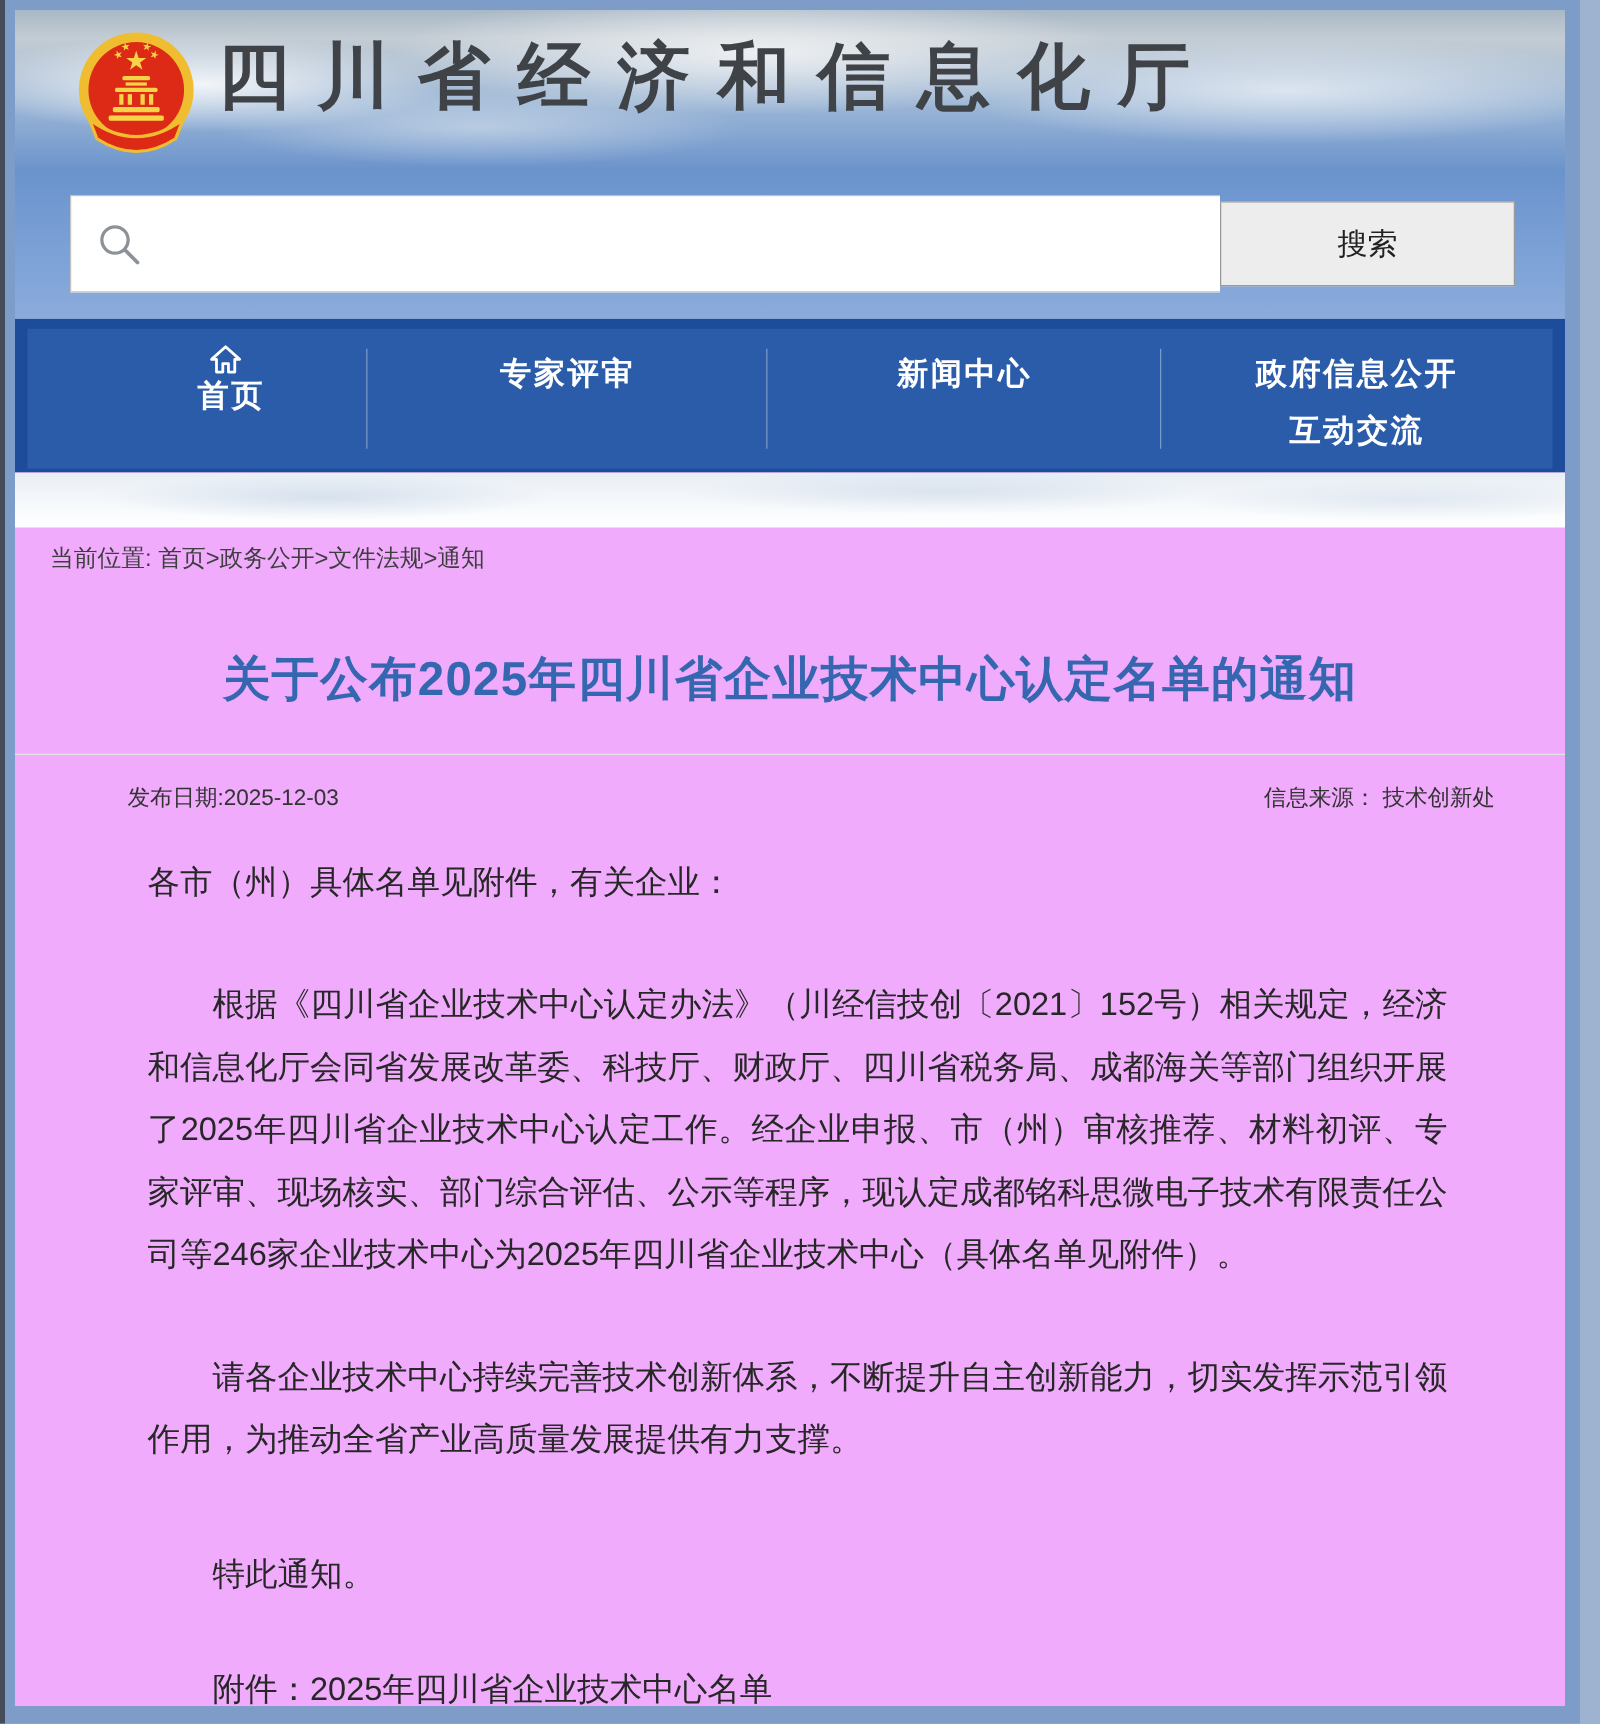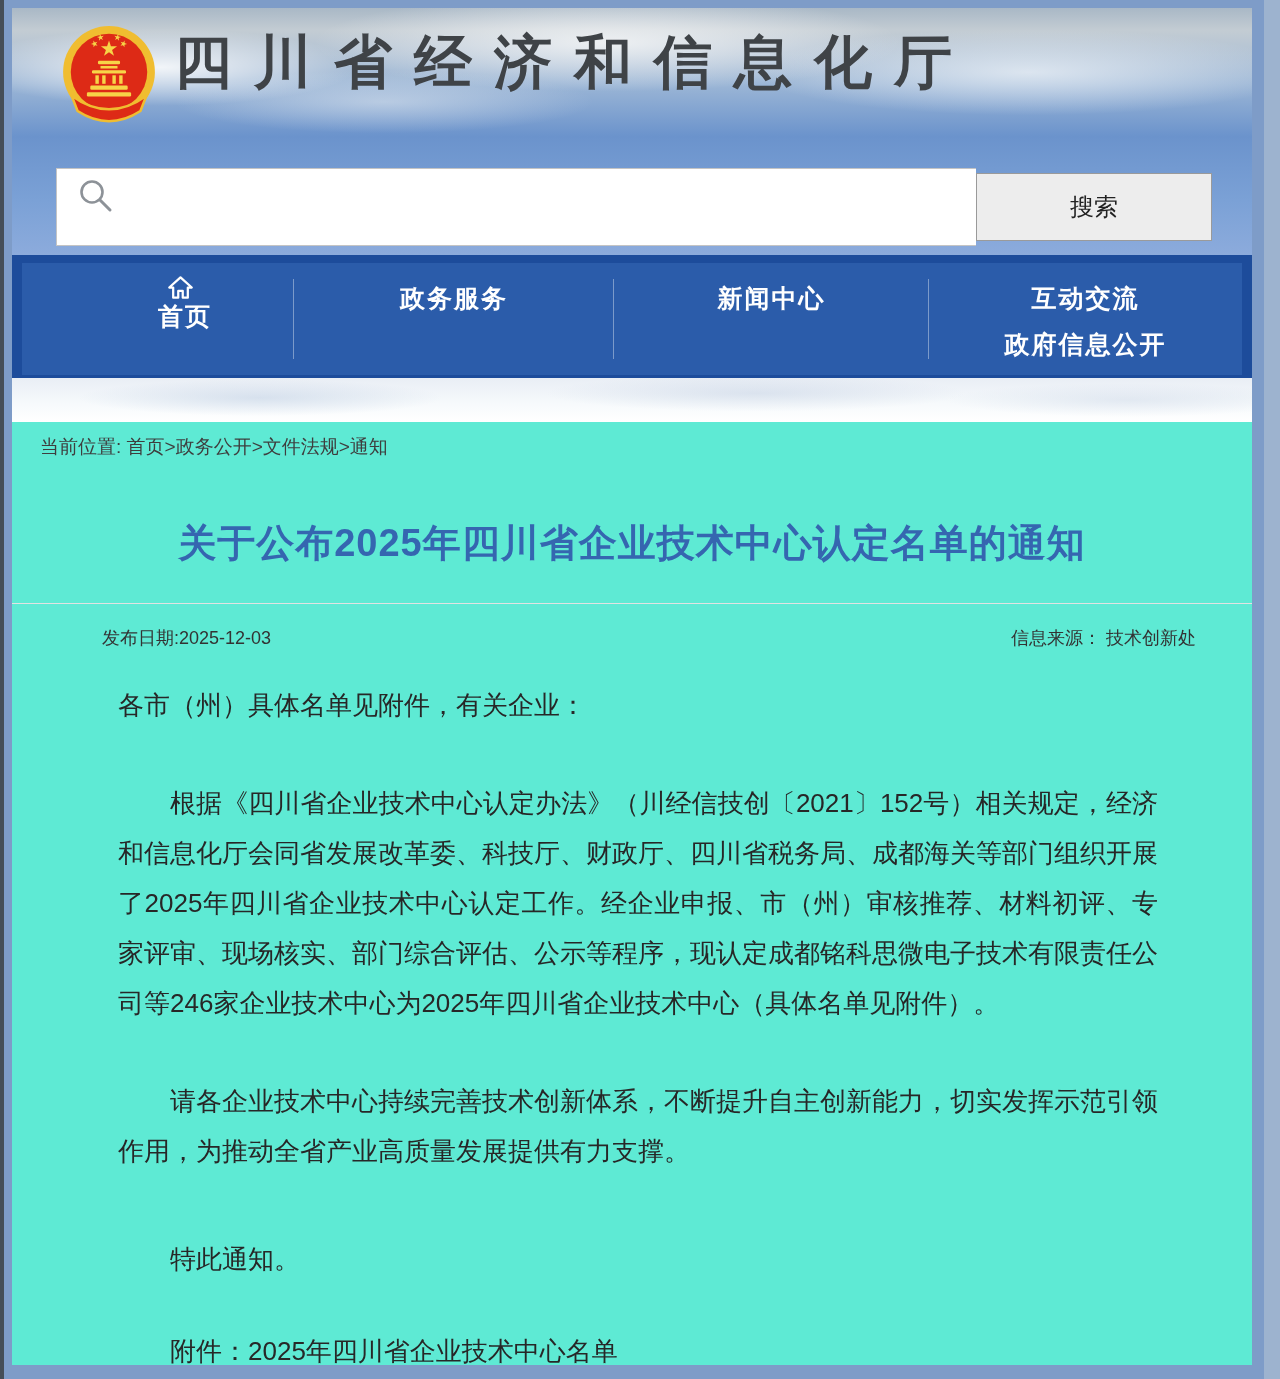--- a/index.html
+++ b/index.html
@@ -29,21 +29,21 @@
   .emblem { width:102px; height:114px; flex:none; }
   .brand-text { margin-left:14px; padding-top:10px; }
   .site-title {
     font-size:58px; font-weight:bold; color:#3f4347;
     letter-spacing:22px; white-space:nowrap; line-height:1.1;
   }
   .site-sub {
     font-size:22px; font-weight:bold; color:#474c51;
     margin-top:3px; letter-spacing:.2px; white-space:nowrap;
   }
-  .search-row { position:absolute; left:44px; right:40px; top:160px; height:78px; display:flex; }
+  .search-row { position:absolute; left:44px; right:40px; top:148px; height:78px; display:flex; }
   .search-input {
     flex:1; background:#fff; border:1px solid #c4c4c4; border-right:none;
     position:relative; outline:none; padding-left:78px; font-size:24px; color:#333;
   }
   .mag { position:absolute; left:64px; top:168px; pointer-events:none; }
   .search-btn {
     width:236px; margin:5px 0; background:#ededed; border:1px solid #9a9a9a;
     font-size:24px; color:#222; cursor:pointer; font-family:inherit;
   }
 
@@ -60,21 +60,21 @@
     background:rgba(255,255,255,.38);
   }
   .nav-item {
     height:46px; display:flex; align-items:center; justify-content:center;
     color:#fff; font-size:25px; font-weight:bold; letter-spacing:2px; cursor:pointer;flex-direction:column;
   }
   .nav-col.c1 .nav-item { justify-content:flex-start; padding-left:54px; }
   .home-ic { display:inline-flex; margin-right:10px; }
 
   
-  .content { flex:1; background:#5eead4; overflow:hidden; }
+  .content { flex:1; background:#f0abfc; overflow:hidden; }
   .fade {
     height:44px;
     background:
       radial-gradient(ellipse 260px 26px at 20% 45%, rgba(180,198,222,.45), rgba(255,255,255,0) 70%),
       radial-gradient(ellipse 300px 26px at 60% 35%, rgba(185,200,222,.4), rgba(255,255,255,0) 70%),
       radial-gradient(ellipse 260px 24px at 90% 50%, rgba(190,204,224,.35), rgba(255,255,255,0) 70%),
       linear-gradient(180deg,#e9eef5 0%, #f7fafc 60%, #ffffff 100%);
   }
   .breadcrumb { margin:12px 0 0 28px; font-size:19px; color:#3e3e3e; }
   .article-title {
@@ -148,28 +148,28 @@
           <div class="nav-item">
             <span class="home-ic">
               <svg width="27" height="25" viewBox="0 0 24 22">
                 <path d="M12 2 L22 11 H18.5 V20 H14 V14 H10 V20 H5.5 V11 H2 Z" fill="none" stroke="#ffffff" stroke-width="2" stroke-linejoin="round"></path>
               </svg>
             </span>
             <span>首页</span>
           </div>
         </div>
         <div class="nav-col c2">
-          <div class="nav-item">政务服务</div>
+          <div class="nav-item">专家评审</div>
         </div>
         <div class="nav-col c3">
           <div class="nav-item">新闻中心</div>
         </div>
         <div class="nav-col c4">
+          <div class="nav-item">政府信息公开</div>
           <div class="nav-item">互动交流</div>
-          <div class="nav-item">政府信息公开</div>
         </div>
       </nav>
     </div>
 
     <div class="content">
       <div class="fade"></div>
 
       <div class="breadcrumb">当前位置: 首页&gt;政务公开&gt;文件法规&gt;通知</div>
 
       <h1 class="article-title">关于公布2025年四川省企业技术中心认定名单的通知</h1>

